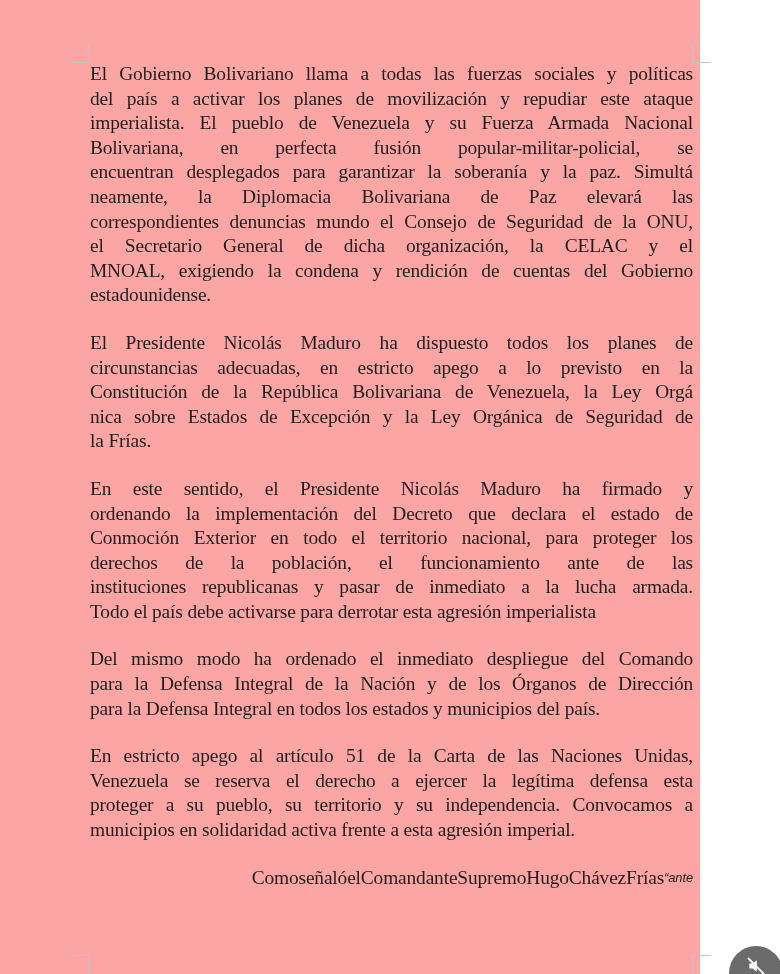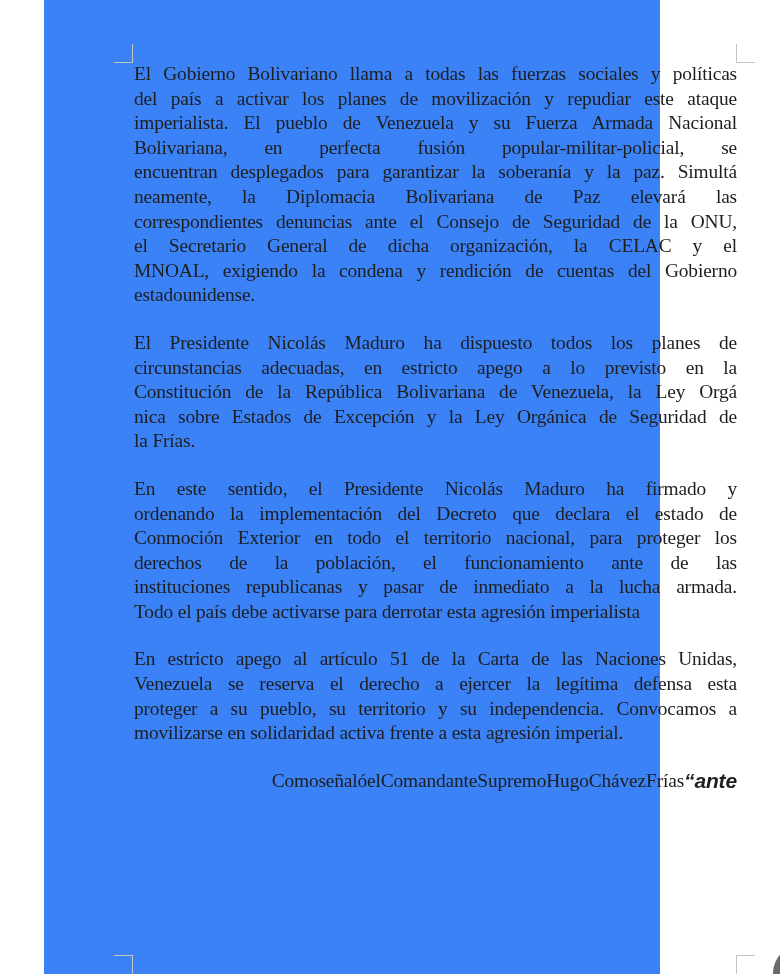--- a/index.html
+++ b/index.html
@@ -11,23 +11,22 @@
       width: 780px;
       height: 974px;
       position: relative;
       overflow: hidden;
       font-family: "Liberation Serif", "DejaVu Serif", serif;
       color: #1e1e1e;
     }
     .page {
       position: absolute;
       left: 0; top: 0;
-      width: 616px; height: 974px;
-      background: #3b82f6;
-      margin-left: 44px;
+      width: 700px; height: 974px;
+      background: #fca5a5;
     }
     
     .corner {
       position: absolute;
       width: 18px;
       height: 18px;
       border-color: #c4c4c4;
       border-style: solid;
       border-width: 0;
     }
@@ -58,22 +57,22 @@
     .para .line.last {
       text-align-last: left;
     }
     .para .line.flex {
       display: flex;
       justify-content: flex-end;
     }
     .quote-em {
       font-family: "Liberation Sans", "DejaVu Sans", sans-serif;
       font-style: italic;
-      font-weight: bold;
-      font-size: 21px;
+      font-weight: normal;
+      font-size: 13px;
     }
 
     
     .mute-btn {
       position: absolute;
       left: 729px;
       top: 946px;
       width: 54px;
       height: 54px;
       border-radius: 50%;
@@ -97,45 +96,50 @@
 
   <div class="body-text" id="body-text">
 
     <p class="para">
         <span class="line">El Gobierno Bolivariano llama a todas las fuerzas sociales y políticas</span>
         <span class="line">del país a activar los planes de movilización y repudiar este ataque</span>
         <span class="line">imperialista. El pueblo de Venezuela y su Fuerza Armada Nacional</span>
         <span class="line">Bolivariana, en perfecta fusión popular-militar-policial, se</span>
         <span class="line">encuentran desplegados para garantizar la soberanía y la paz. Simultá</span>
         <span class="line">neamente, la Diplomacia Bolivariana de Paz elevará las</span>
-        <span class="line">correspondientes denuncias ante el Consejo de Seguridad de la ONU,</span>
+        <span class="line">correspondientes denuncias mundo el Consejo de Seguridad de la ONU,</span>
         <span class="line">el Secretario General de dicha organización, la CELAC y el</span>
         <span class="line">MNOAL, exigiendo la condena y rendición de cuentas del Gobierno</span>
         <span class="line last">estadounidense.</span>
       </p>
       <p class="para">
         <span class="line">El Presidente Nicolás Maduro ha dispuesto todos los planes de</span>
         <span class="line">circunstancias adecuadas, en estricto apego a lo previsto en la</span>
         <span class="line">Constitución de la República Bolivariana de Venezuela, la Ley Orgá</span>
         <span class="line">nica sobre Estados de Excepción y la Ley Orgánica de Seguridad de</span>
         <span class="line last">la Frías.</span>
       </p>
       <p class="para">
         <span class="line">En este sentido, el Presidente Nicolás Maduro ha firmado y</span>
         <span class="line">ordenando la implementación del Decreto que declara el estado de</span>
         <span class="line">Conmoción Exterior en todo el territorio nacional, para proteger los</span>
         <span class="line">derechos de la población, el funcionamiento ante de las</span>
         <span class="line">instituciones republicanas y pasar de inmediato a la lucha armada.</span>
         <span class="line last">Todo el país debe activarse para derrotar esta agresión imperialista</span>
       </p>
       <p class="para">
+        <span class="line">Del mismo modo ha ordenado el inmediato despliegue del Comando</span>
+        <span class="line">para la Defensa Integral de la Nación y de los Órganos de Dirección</span>
+        <span class="line last">para la Defensa Integral en todos los estados y municipios del país.</span>
+      </p>
+      <p class="para">
         <span class="line">En estricto apego al artículo 51 de la Carta de las Naciones Unidas,</span>
         <span class="line">Venezuela se reserva el derecho a ejercer la legítima defensa esta</span>
         <span class="line">proteger a su pueblo, su territorio y su independencia. Convocamos a</span>
-        <span class="line last">movilizarse en solidaridad activa frente a esta agresión imperial.</span>
+        <span class="line last">municipios en solidaridad activa frente a esta agresión imperial.</span>
       </p>
       <p class="para" id="final-para">
       <span class="line flex" id="final-line">
           <span>Como</span>
           <span>señaló</span>
           <span>el</span>
           <span>Comandante</span>
           <span>Supremo</span>
           <span>Hugo</span>
           <span>Chávez</span>

